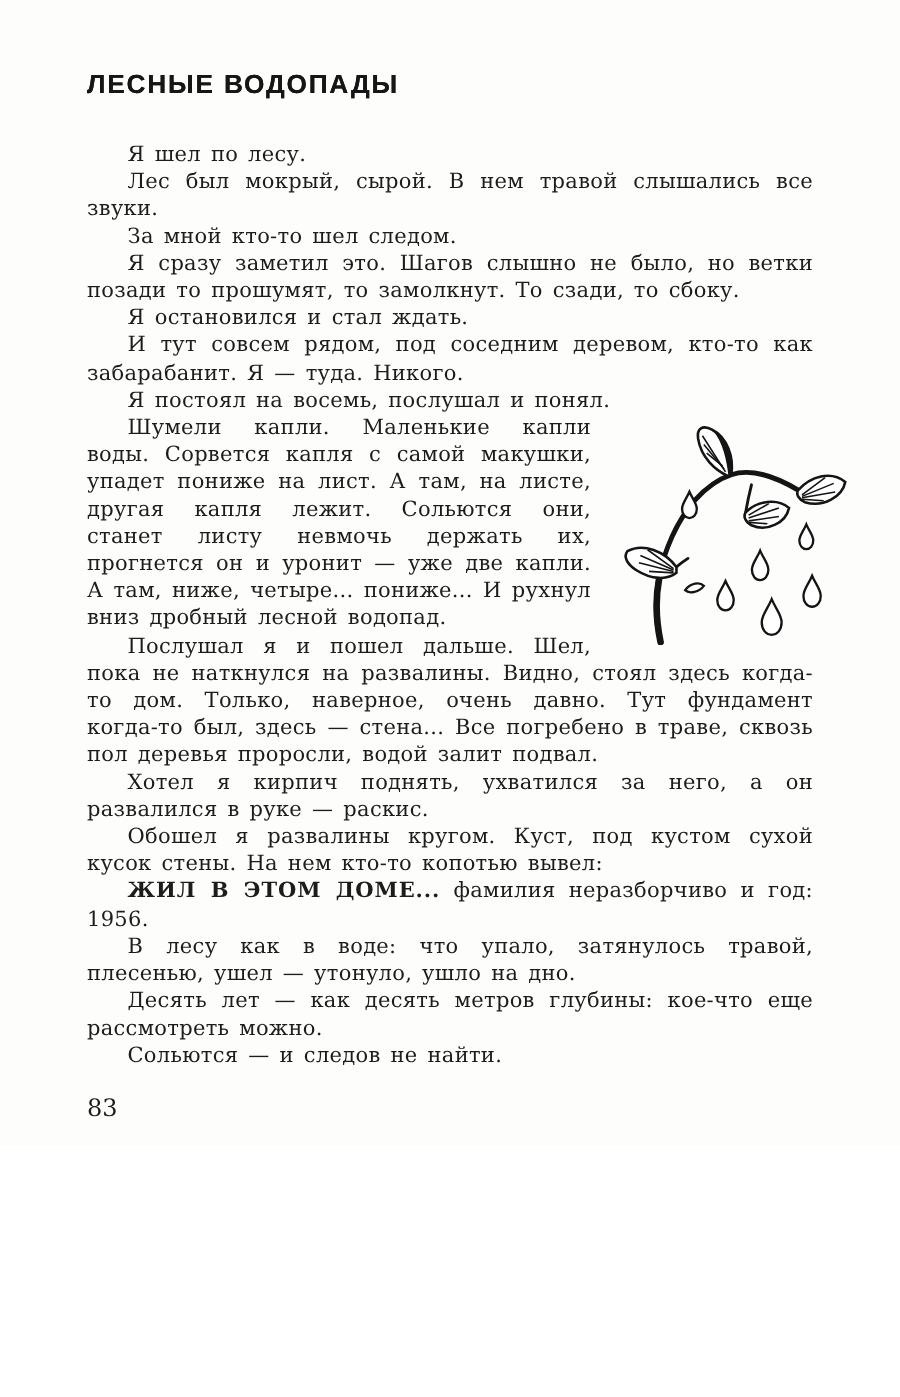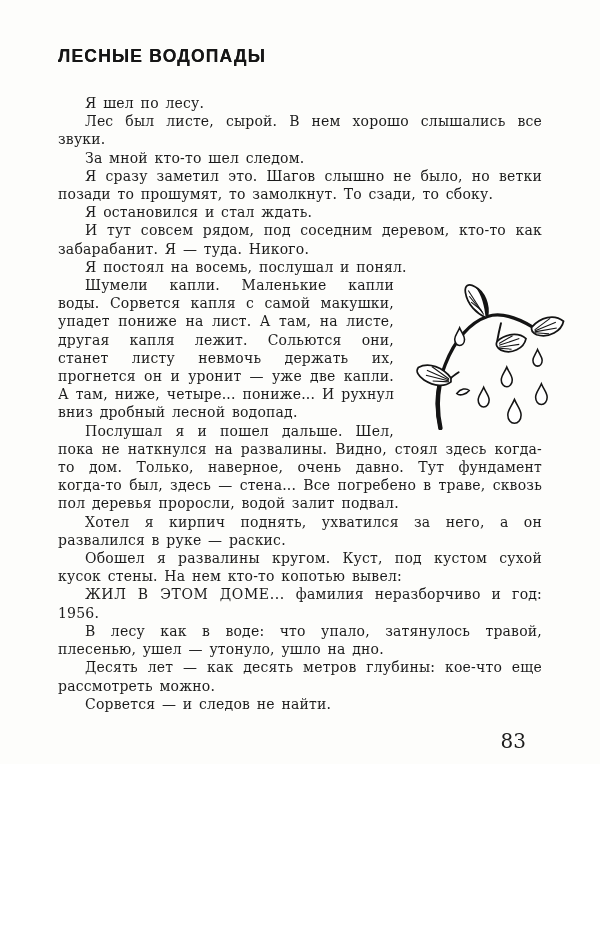--- a/index.html
+++ b/index.html
@@ -29,48 +29,48 @@
     line-height: 18.2px;
     text-align: justify;
     letter-spacing: 0.2px;
     word-spacing: 2px;
   }
   .body-text p {
     margin: 0;
     text-indent: 27px;
   }
   .inscription {
-    font-weight: 400;
+    font-weight: 700;
     letter-spacing: 0.6px;
   }
   .illustration {
     float: right;
     width: 160px;
     height: 152px;
     margin: 2px -26px 4px 14px;
   }
   .illustration svg { display: block; width: 100%; height: 100%; }
   .page-number {
-    text-align: right;
-    font-size: 20px;
+    text-align: left;
+    font-size: 16px;
     margin-top: 16px;
     padding-right: 16px;
     color: #1c1c1c;
   }
 </style>
 </head>
 <body>
 
 <div class="page">
 
   <h1 class="title">ЛЕСНЫЕ ВОДОПАДЫ</h1>
 
   <div class="body-text">
     <p>Я шел по лесу.</p>
-    <p>Лес был листе, сырой. В нем хорошо слышались все звуки.</p>
+    <p>Лес был мокрый, сырой. В нем травой слышались все звуки.</p>
     <p>За мной кто-то шел следом.</p>
     <p>Я сразу заметил это. Шагов слышно не было, но ветки позади то прошумят, то замолкнут. То сзади, то сбоку.</p>
     <p>Я остановился и стал ждать.</p>
     <p>И тут совсем рядом, под соседним деревом, кто-то как забарабанит. Я — туда. Никого.</p>
     <p>Я постоял на восемь, послушал и понял.</p>
 
     <p>
       <span class="illustration">
         <svg viewBox="0 0 165 158" xmlns="http://www.w3.org/2000/svg">
           <g fill="none" stroke="#141414" stroke-linecap="round">
@@ -137,18 +137,18 @@
     </p>
 
     <p>Послушал я и пошел дальше. Шел, пока не наткнулся на развалины. Видно, стоял здесь когда-то дом. Только, наверное, очень давно. Тут фундамент когда-то был, здесь — стена... Все погребено в траве, сквозь пол деревья проросли, водой залит подвал.</p>
     <p>Хотел я кирпич поднять, ухватился за него, а он развалился в руке — раскис.</p>
     <p>Обошел я развалины кругом. Куст, под кустом сухой кусок стены. На нем кто-то копотью вывел:</p>
 
     <p><span class="inscription">ЖИЛ В ЭТОМ ДОМЕ...</span><span> фамилия неразборчиво и год: 1956.</span></p>
 
     <p>В лесу как в воде: что упало, затянулось травой, плесенью, ушел — утонуло, ушло на дно.</p>
     <p>Десять лет — как десять метров глубины: кое-что еще рассмотреть можно.</p>
-    <p>Сорвется — и следов не найти.</p>
+    <p>Сольются — и следов не найти.</p>
   </div>
 
   <div class="page-number">83</div>
 
 </div>
 
 </body></html>

